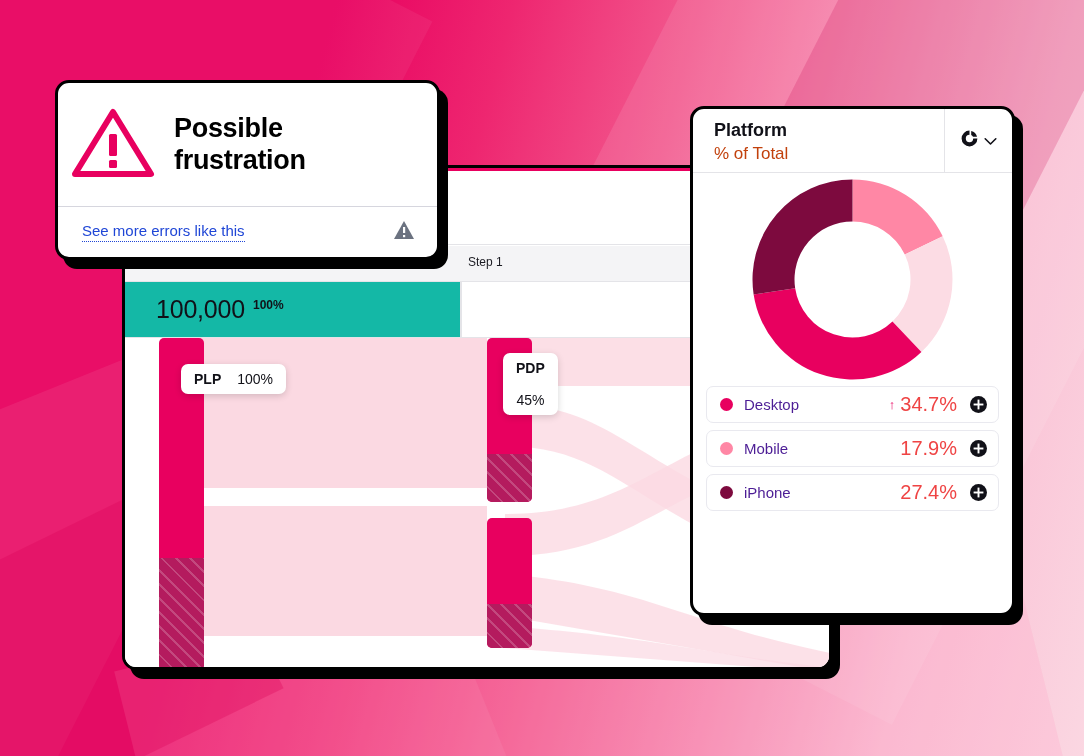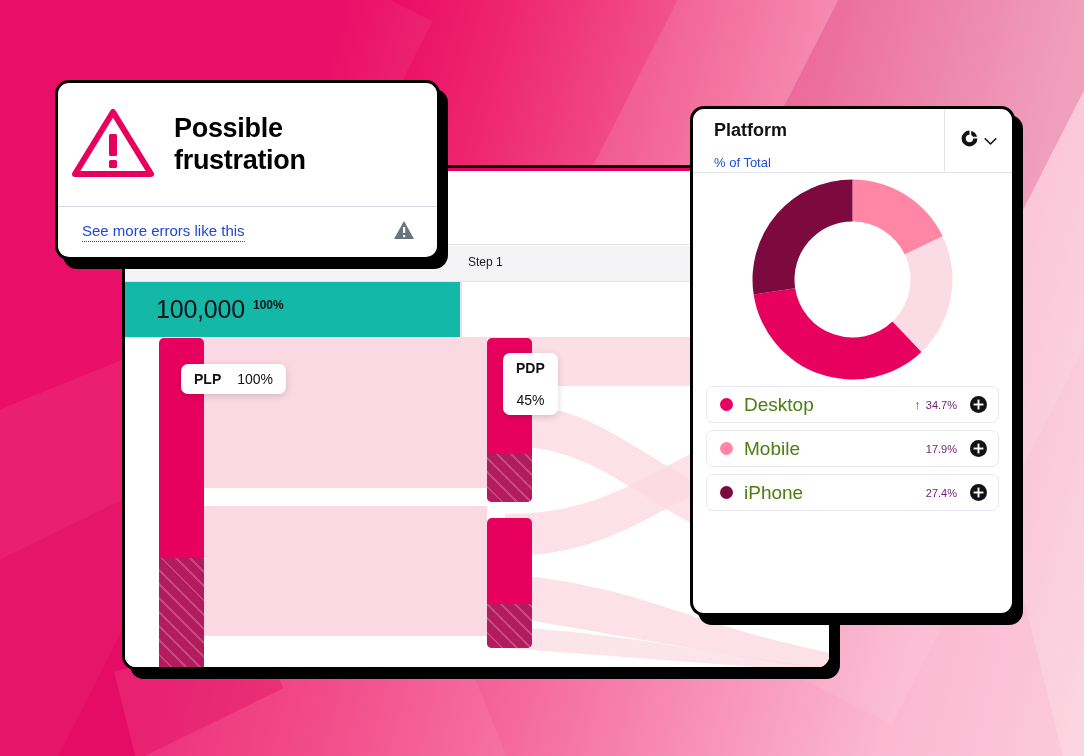--- a/index.html
+++ b/index.html
@@ -190,21 +190,21 @@
   }
   #platform-header {
     height: 64px;
     display: flex; align-items: stretch;
     border-bottom: 1px solid #e4e4e8;
   }
   #platform-titles {
     flex: 1; padding: 11px 0 0 21px;
   }
   #platform-title { font-size: 18px; font-weight: 700; color: #111118; }
-  #platform-subtitle { font-size: 13px; color: #1d4ed8; margin-top: 14px; }
+  #platform-subtitle { font-size: 17px; color: #c2410c; margin-top: 3px; }
   #platform-control {
     width: 68px;
     border-left: 1px solid #e4e4e8;
     display: flex; align-items: center; justify-content: center;
     gap: 6px; cursor: pointer;
   }
   #donut-area {
     height: 213px;
     display: flex; align-items: center; justify-content: center;
   }
@@ -213,23 +213,23 @@
     height: 37px;
     border: 1px solid #e9e9ef;
     border-radius: 7px;
     display: flex; align-items: center;
     padding: 0 11px 0 13px;
     margin-bottom: 7px;
     background: #ffffff;
     cursor: pointer;
   }
   .legend-dot { width: 13px; height: 13px; border-radius: 50%; flex: 0 0 auto; }
-  .legend-label { margin-left: 11px; font-size: 19px; color: #4d7c0f; flex: 1; }
+  .legend-label { margin-left: 11px; font-size: 15px; color: #4c1d95; flex: 1; }
   .legend-trend { color: #E8005F; font-size: 13px; margin-right: 5px; font-weight: 700; }
-  .legend-value { font-size: 11px; color: #701a75; }
+  .legend-value { font-size: 20px; color: #ef4444; }
   .legend-plus { margin-left: 13px; width: 17px; height: 17px; flex: 0 0 auto; }
 </style>
 </head>
 <body>
 
 <div id="stage">
 
   <div class="band band-a"></div>
   <div class="band band-b"></div>
   <div class="band band-c"></div>

